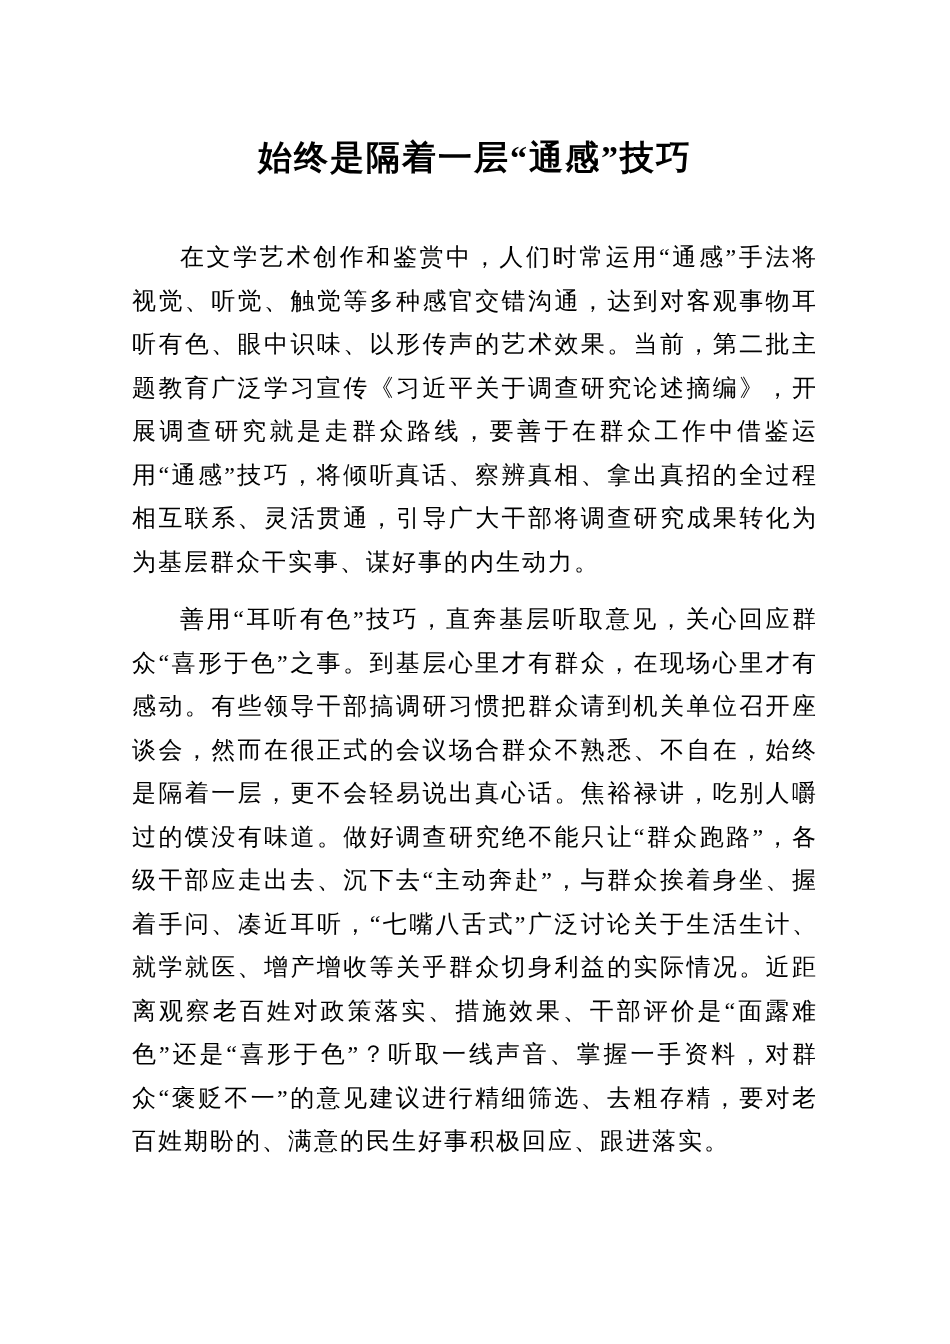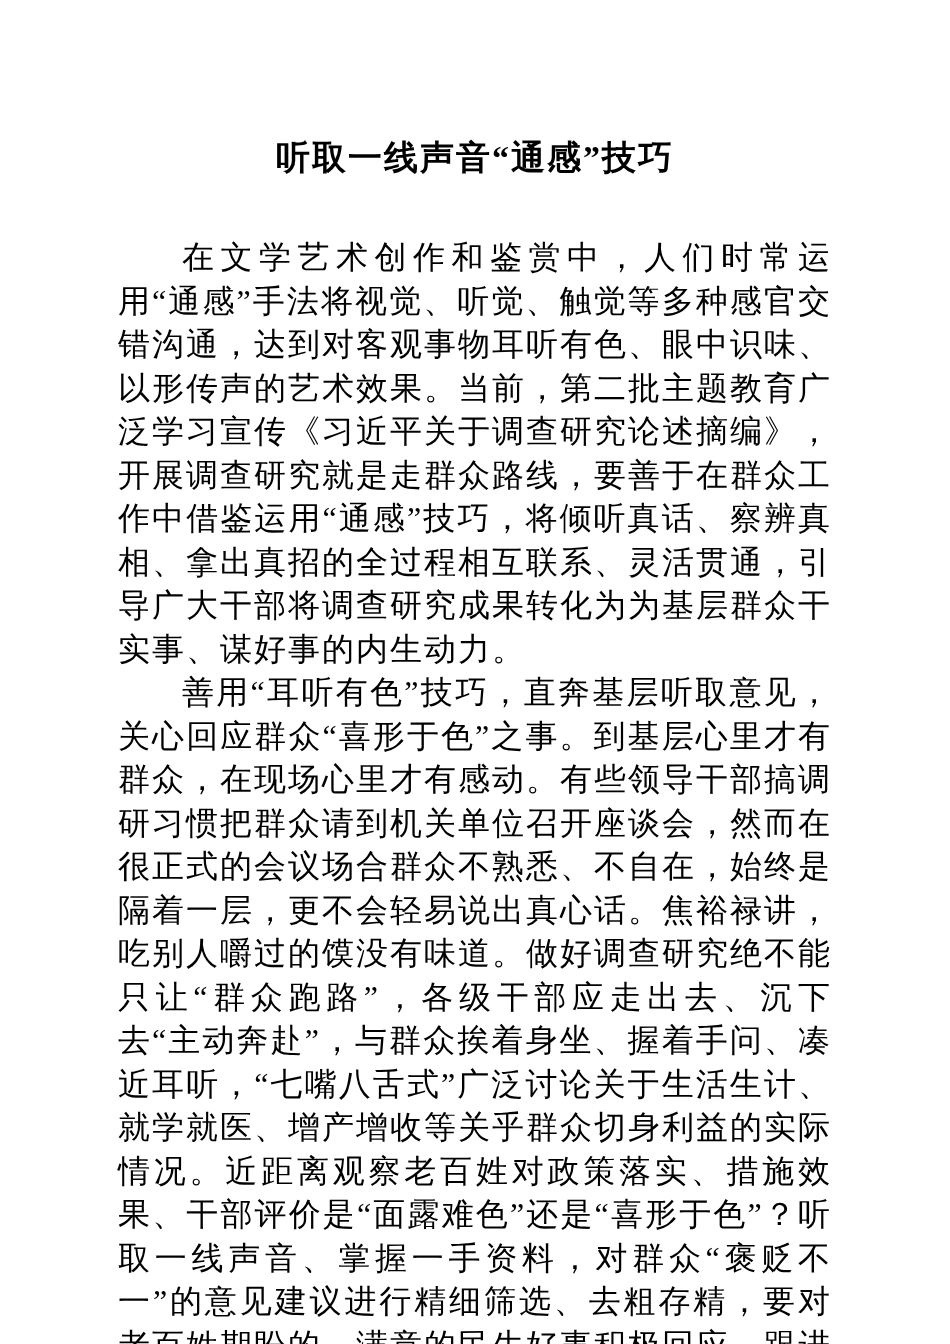--- a/index.html
+++ b/index.html
@@ -27,32 +27,32 @@
     text-align: center;
     font-size: 34px;
     font-weight: bold;
     letter-spacing: 2px;
     margin-top: 8px;
     margin-bottom: 56px;
     line-height: 1.3;
   }
 
   .doc-body p {
-    font-size: 32px;
+    font-size: 24px;
     line-height: 43.5px;
     letter-spacing: 2px;
     text-align: justify;
     text-justify: inter-ideograph;
     text-indent: 2em;
-    margin: 0;
+    margin: 14px;
   }
 </style>
 </head>
 <body>
 
 <div class="page">
-  <h1 class="doc-title">听取一线声音“通感”技巧</h1>
+  <h1 class="doc-title">始终是隔着一层“通感”技巧</h1>
 
   <div class="doc-body">
     <p>在文学艺术创作和鉴赏中，人们时常运用“通感”手法将视觉、听觉、触觉等多种感官交错沟通，达到对客观事物耳听有色、眼中识味、以形传声的艺术效果。当前，第二批主题教育广泛学习宣传《习近平关于调查研究论述摘编》，开展调查研究就是走群众路线，要善于在群众工作中借鉴运用“通感”技巧，将倾听真话、察辨真相、拿出真招的全过程相互联系、灵活贯通，引导广大干部将调查研究成果转化为为基层群众干实事、谋好事的内生动力。</p>
     <p>善用“耳听有色”技巧，直奔基层听取意见，关心回应群众“喜形于色”之事。到基层心里才有群众，在现场心里才有感动。有些领导干部搞调研习惯把群众请到机关单位召开座谈会，然而在很正式的会议场合群众不熟悉、不自在，始终是隔着一层，更不会轻易说出真心话。焦裕禄讲，吃别人嚼过的馍没有味道。做好调查研究绝不能只让“群众跑路”，各级干部应走出去、沉下去“主动奔赴”，与群众挨着身坐、握着手问、凑近耳听，“七嘴八舌式”广泛讨论关于生活生计、就学就医、增产增收等关乎群众切身利益的实际情况。近距离观察老百姓对政策落实、措施效果、干部评价是“面露难色”还是“喜形于色”？听取一线声音、掌握一手资料，对群众“褒贬不一”的意见建议进行精细筛选、去粗存精，要对老百姓期盼的、满意的民生好事积极回应、跟进落实。</p>
   </div>
 </div>
 
 </body></html>

